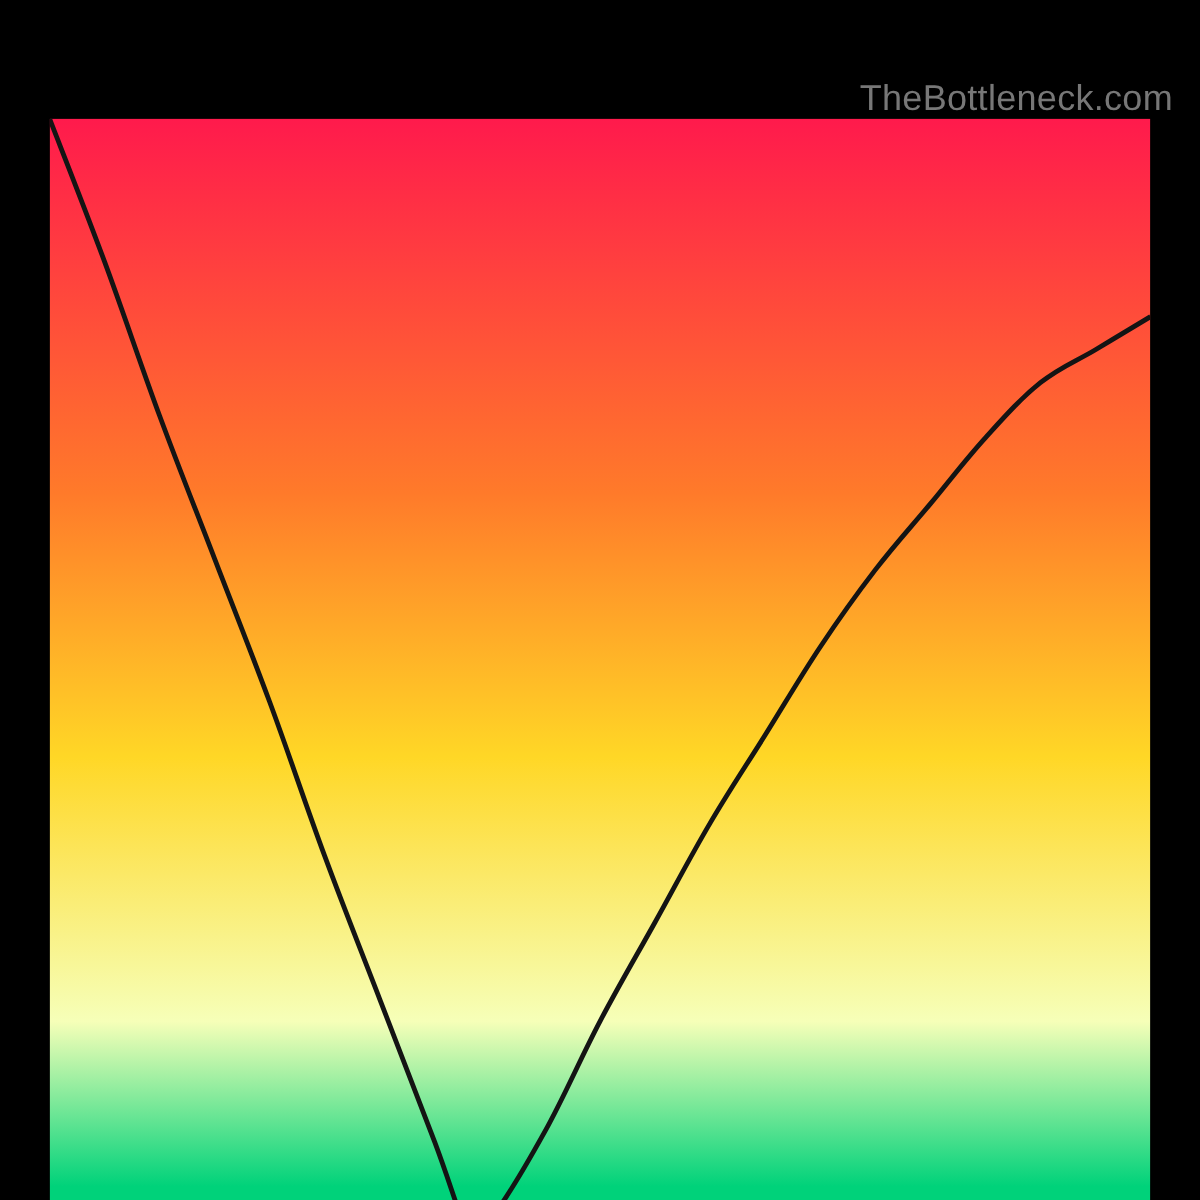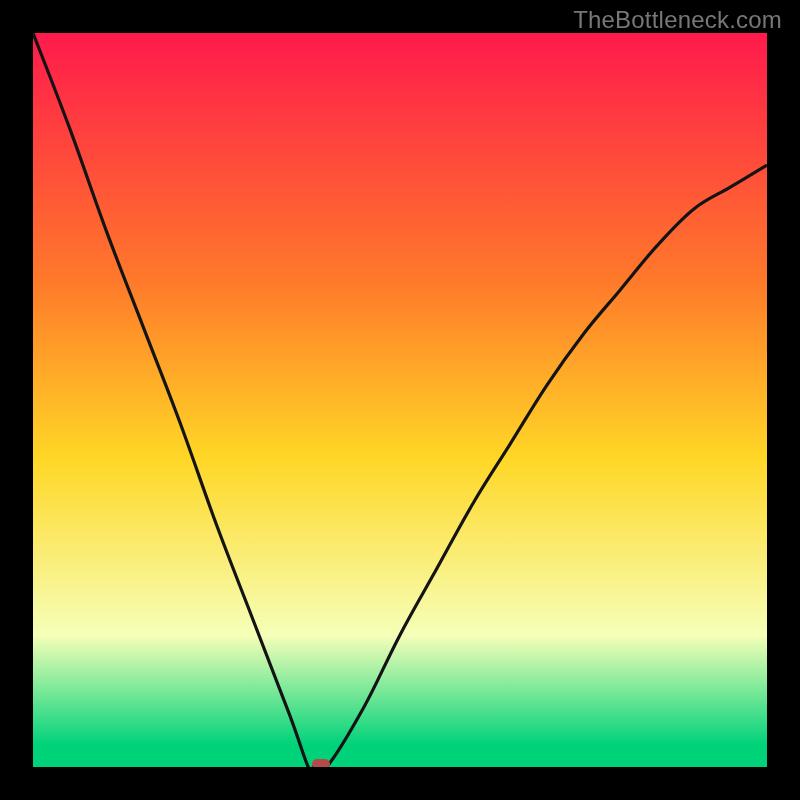--- a/index.html
+++ b/index.html
@@ -9,20 +9,21 @@
     height: 800px;
     background: #000;
     font-family: Arial, Helvetica, sans-serif;
     overflow: hidden;
   }
   .frame {
     position: relative;
     width: 800px;
     height: 596px;
     background: #000;
+    margin-top: 46px;
   }
   .watermark {
     position: absolute;
     top: 6px;
     right: 18px;
     color: #777;
     font-size: 24px;
     font-weight: 500;
     letter-spacing: 0.2px;
     user-select: none;

